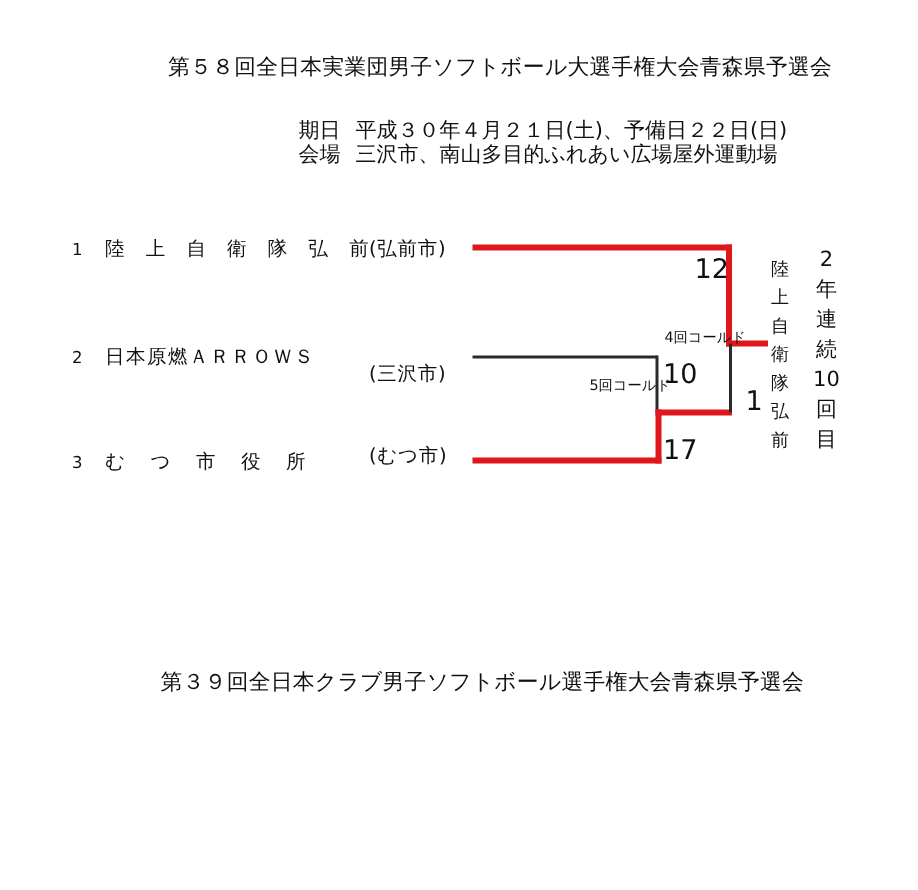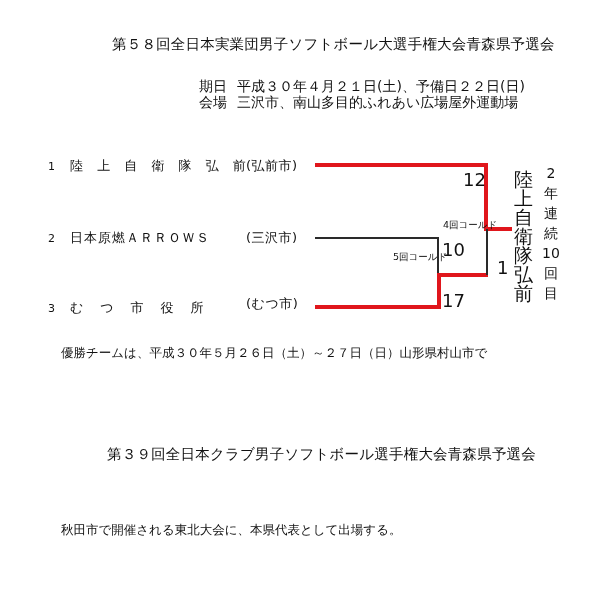--- a/index.html
+++ b/index.html
@@ -5,21 +5,21 @@
   html, body { margin:0; padding:0; }
   body { width:612px; height:593px; background:#ffffff; position:relative; overflow:hidden;
          font-family:"DejaVu Sans","Liberation Sans",sans-serif; color:#111; }
   .abs { position:absolute; white-space:nowrap; }
   .title { font-size:14.5px; letter-spacing:0.2px; }
   .info { font-size:14px; }
   .team { font-size:13px; letter-spacing:0.5px; }
   .num { font-size:11px; }
   .score { font-size:18px; font-weight:normal; }
   .note { font-size:9.5px; }
-  .vert { font-size:19px; line-height:19px; text-align:center; width:18px; white-space:normal; }
+  .vert { font-size:12px; line-height:19px; text-align:left; width:18px; white-space:normal; }
   .para { font-size:12.5px; line-height:20px; }
   .line { position:absolute; }
   .red { background:#e0161c; }
   .blk { background:#2a2a2a; }
 </style>
 </head>
 <body>
 
 <div class="abs title" style="left:92px; top:35px;margin-left:20px;">第５８回全日本実業団男子ソフトボール大選手権大会青森県予選会</div>
 <div class="abs info" style="left:199px; top:78px;">期日</div>
@@ -28,21 +28,21 @@
 <div class="abs info" style="left:237px; top:94px;">三沢市、南山多目的ふれあい広場屋外運動場</div>
 
 <div>
   <div class="abs num" style="left:48px; top:160px;">1</div>
   <div class="abs team" style="left:70px; top:157px; letter-spacing:5px;">陸 上 自 衛 隊 弘 前</div>
   <div class="abs team" style="left:246px; top:157px;">(弘前市)</div>
 </div>
 <div>
   <div class="abs num" style="left:48px; top:232px;">2</div>
   <div class="abs team" style="left:70px; top:229px; letter-spacing:1px;">日本原燃ＡＲＲＯＷＳ</div>
-  <div class="abs team" style="left:246px; top:229px;">(三沢市)</div>
+  <div class="abs team" style="left:246px; top:240px;">(三沢市)</div>
 </div>
 <div>
   <div class="abs num" style="left:48px; top:302px;">3</div>
   <div class="abs team" style="left:70px; top:299px; letter-spacing:2px;">む　つ　市　役　所</div>
   <div class="abs team" style="left:246px; top:295px;">(むつ市)</div>
 </div>
 
 <div>
 
   <div class="line red" style="left:315px; top:163px; width:173px; height:4px;"></div>
@@ -71,19 +71,17 @@
   <div>2</div>
   <div>年</div>
   <div>連</div>
   <div>続</div>
   <div>10</div>
   <div>回</div>
   <div>目</div>
 </div>
 
 <div class="abs para" style="left:61px; top:343px;">
-  <div>優勝チームは、平成３０年５月２６日（土）～２７日（日）山形県村山市で</div>
 </div>
 
 <div class="abs title" style="left:107px; top:445px;text-align:right;">第３９回全日本クラブ男子ソフトボール選手権大会青森県予選会</div>
 <div class="abs para" style="left:61px; top:520px;">
-  <div>秋田市で開催される東北大会に、本県代表として出場する。</div>
 </div>
 
 </body></html>

